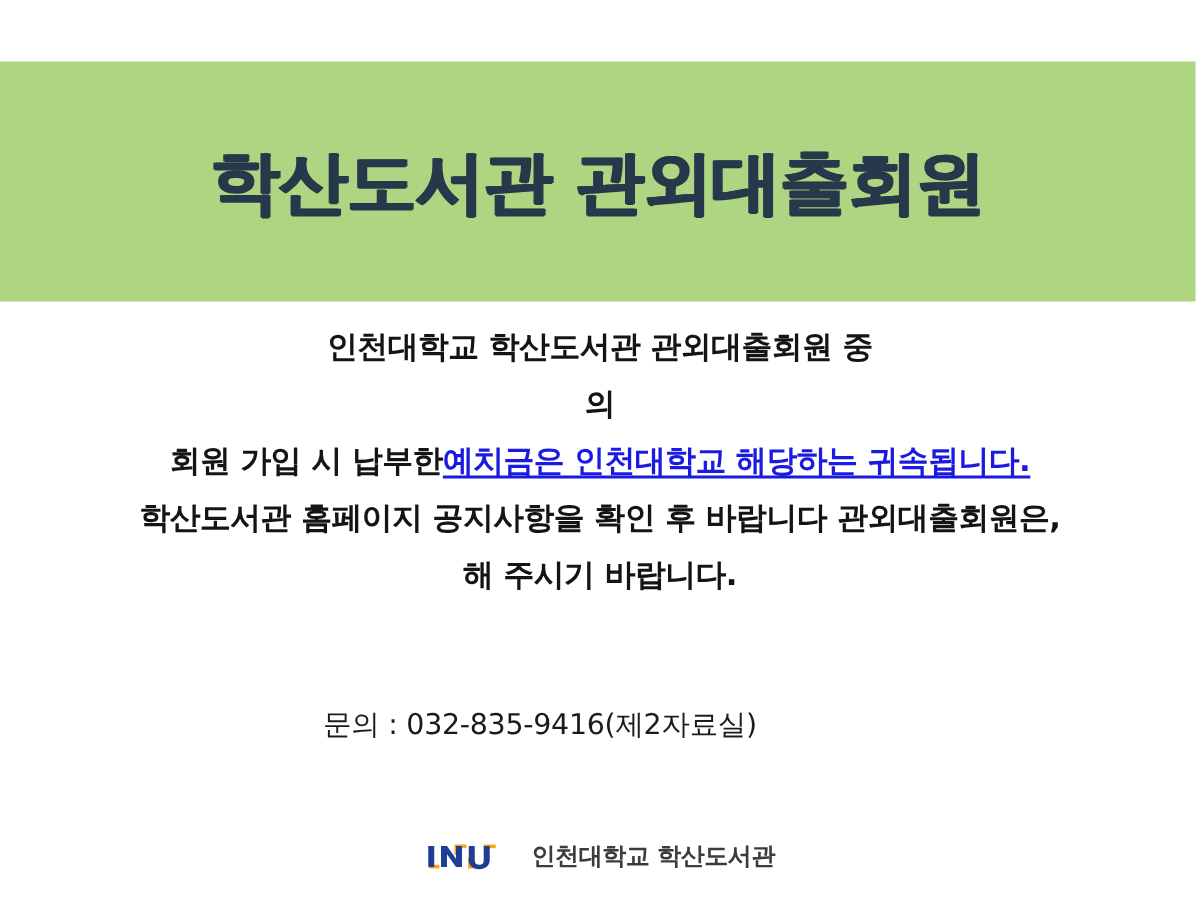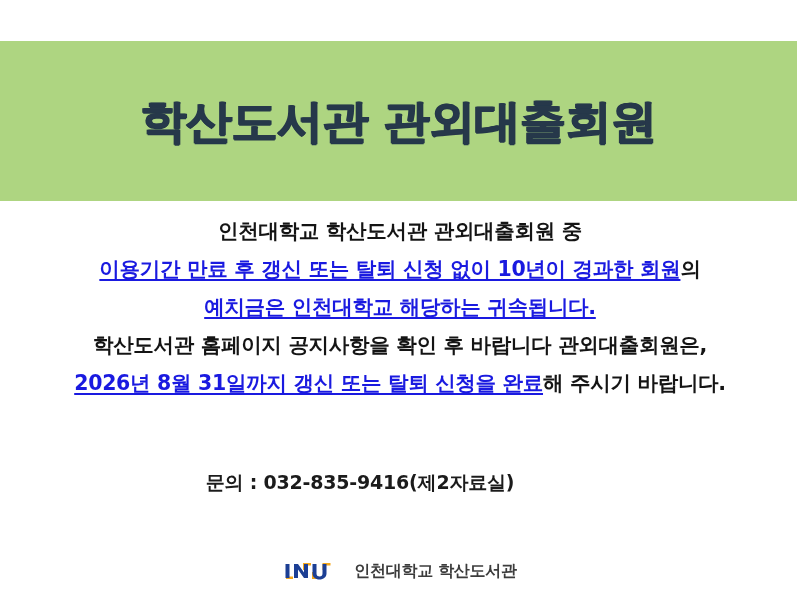--- a/index.html
+++ b/index.html
@@ -86,21 +86,21 @@
 
   
   .contact {
     position: absolute;
     left: 0;
     top: 470px;
     width: 720px;
     text-align: center;
     font-family: "DejaVu Sans", "Liberation Sans", sans-serif;
     font-size: 19px;
-    font-weight: 700;
+    font-weight: 400;
     color: #1b1b1b;
     letter-spacing: -0.2px;
     white-space: nowrap;
   }
 
   
   .footer {
     position: absolute;
     left: 0;
     top: 560px;
@@ -134,34 +134,33 @@
     <div class="banner-title-line">학산도서관 관외대출회원</div>
   </div>
 
   <div class="body-copy">
 
     <div class="copy-line">
       <span class="seg">인천대학교 학산도서관 관외대출회원 중</span>
     </div>
 
     <div class="copy-line">
-      <span class="seg hl">이용기간 만료 후 갱신 또는 탈퇴 신청 없이 10년이 경과한 회원</span>
         <span class="seg">의</span>
     </div>
 
     <div class="copy-line">
+      <span class="seg">회원 가입 시 납부한 </span>
         <span class="seg hl">예치금은 인천대학교 해당하는 귀속됩니다.</span>
     </div>
 
     <div class="copy-line">
       <span class="seg">학산도서관 홈페이지 공지사항을 확인 후 바랍니다 관외대출회원은,</span>
     </div>
 
     <div class="copy-line">
-      <span class="seg hl">2026년 8월 31일까지 갱신 또는 탈퇴 신청을 완료</span>
         <span class="seg">해 주시기 바랍니다.</span>
     </div>
 
   </div>
 
   <div class="contact">문의 : 032-835-9416(제2자료실)</div>
 
   <div class="footer">
     <svg class="logo-mark" viewBox="0 0 104 44">
 

